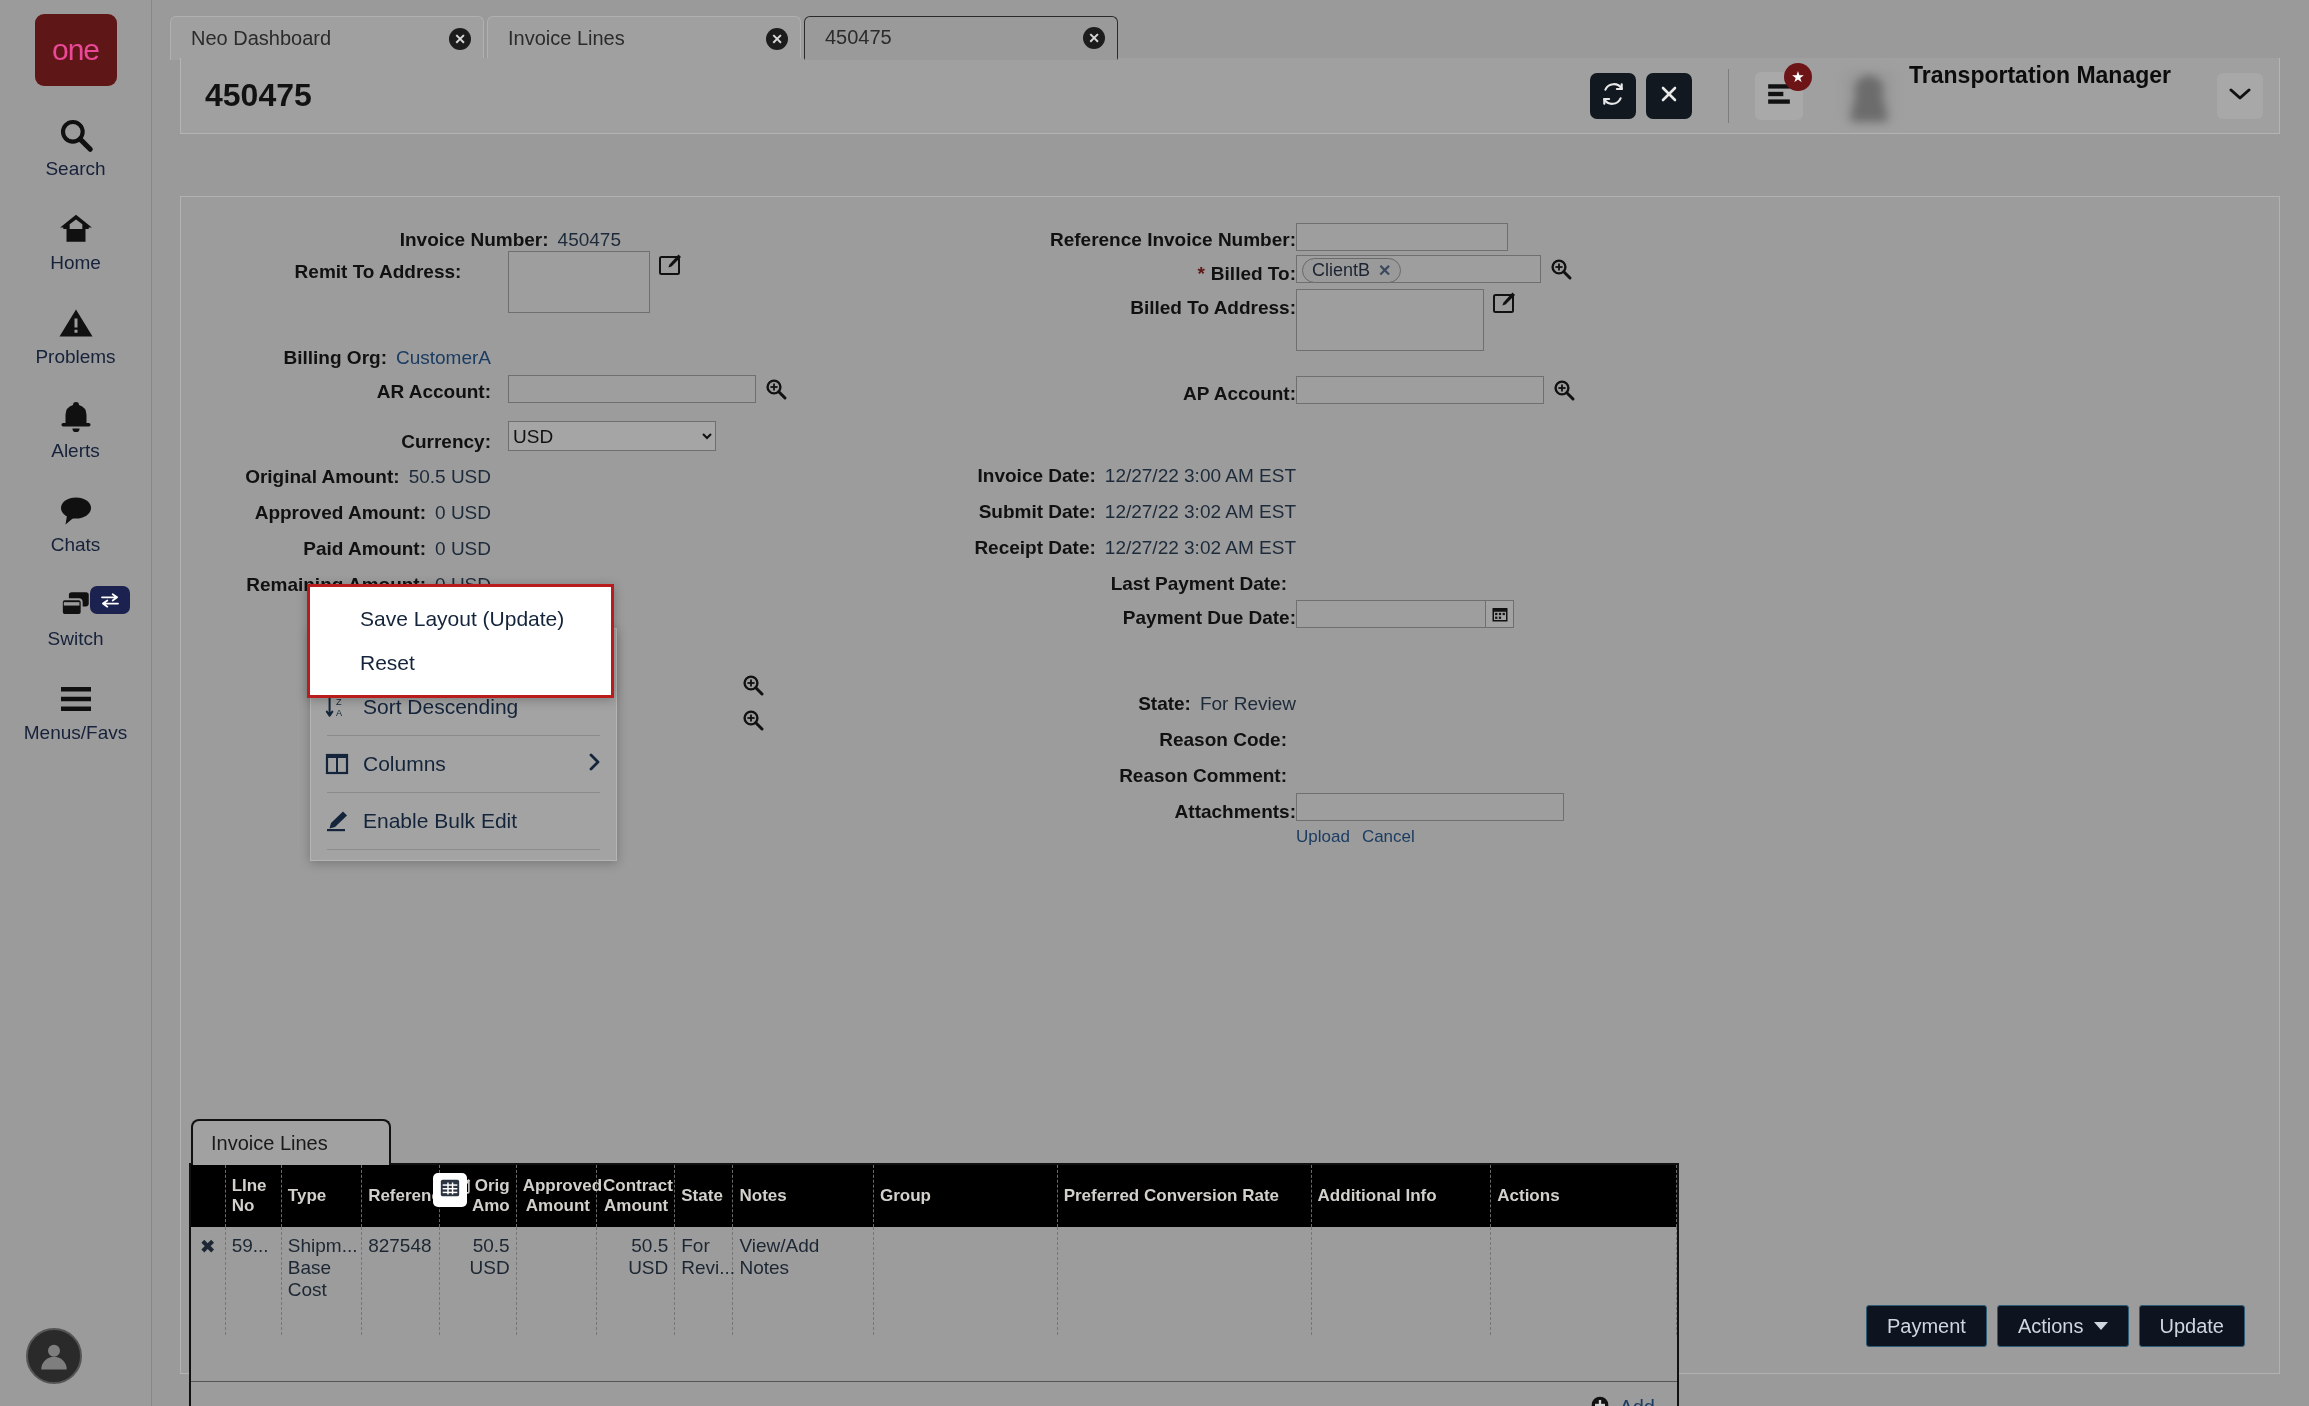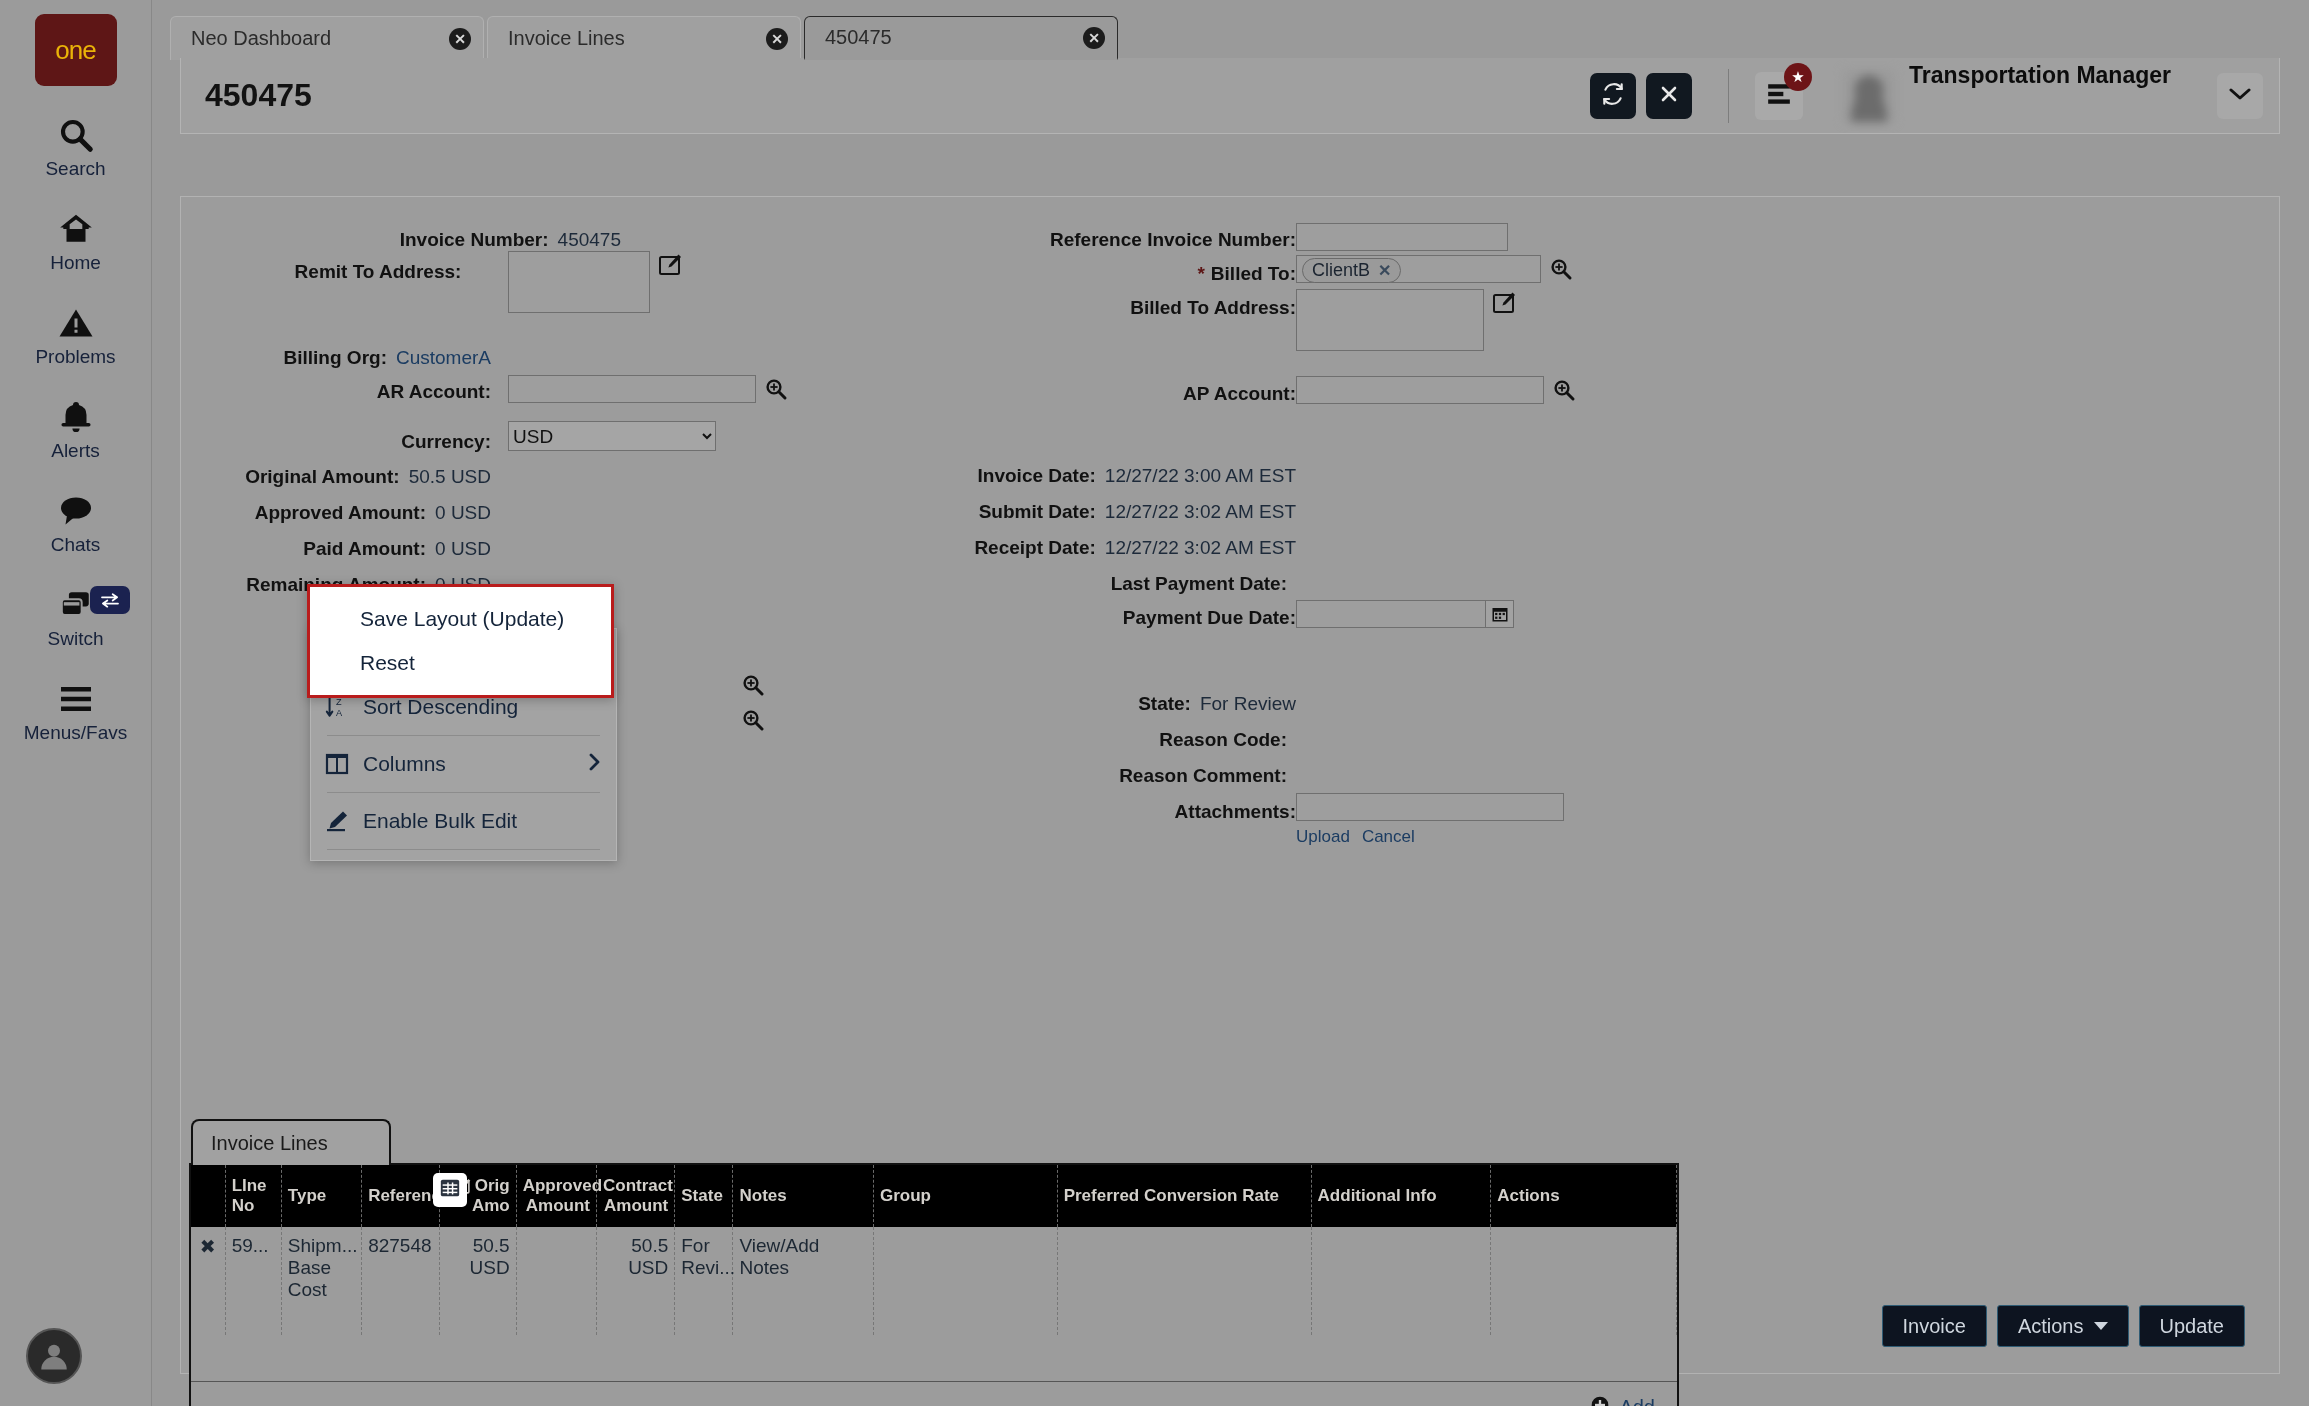--- a/index.html
+++ b/index.html
@@ -16,21 +16,21 @@
   #leftnav {
     position: absolute; left: 0; top: 0; width: 152px; height: 1406px;
     background: #9b9b9b;
     border-right: 1px solid #888;
     display: flex; flex-direction: column; align-items: center;
   }
   #logo {
     width: 82px; height: 72px; margin-top: 14px;
     background: #5e1616; border-radius: 9px;
     display: flex; align-items: center; justify-content: center;
-    color: #eab308; font-size: 26px; letter-spacing: -1px;
+    color: #ec4899; font-size: 30px; letter-spacing: -1px;
     font-family: "Liberation Sans", sans-serif;
   }
   .navitem {
     margin-top: 28px; width: 152px;
     display: flex; flex-direction: column; align-items: center;
     color: #16213a; font-size: 19px; position: relative;
   }
   .navitem .glyph { height: 42px; display:flex; align-items:center; justify-content:center; }
   .navitem .lbl { margin-top: 2px; }
   .navicon svg { display: block; }
@@ -679,21 +679,21 @@
           <rect x="4" y="12" width="16" height="1.6" fill="#fff"></rect>
           <rect x="4" y="16" width="16" height="1.6" fill="#fff"></rect>
           <rect x="9" y="6" width="1.6" height="13" fill="#fff"></rect>
           <rect x="14" y="6" width="1.6" height="13" fill="#fff"></rect>
         </svg>
     </span>
   </div>
 
   <div id="btnbar">
     <div class="btn">
-      <span>Invoice</span>
+      <span>Payment</span>
     </div>
     <div class="btn">
       <span>Actions</span>
       <span class="caret"></span>
     </div>
     <div class="btn">
       <span>Update</span>
     </div>
   </div>
 </div>

